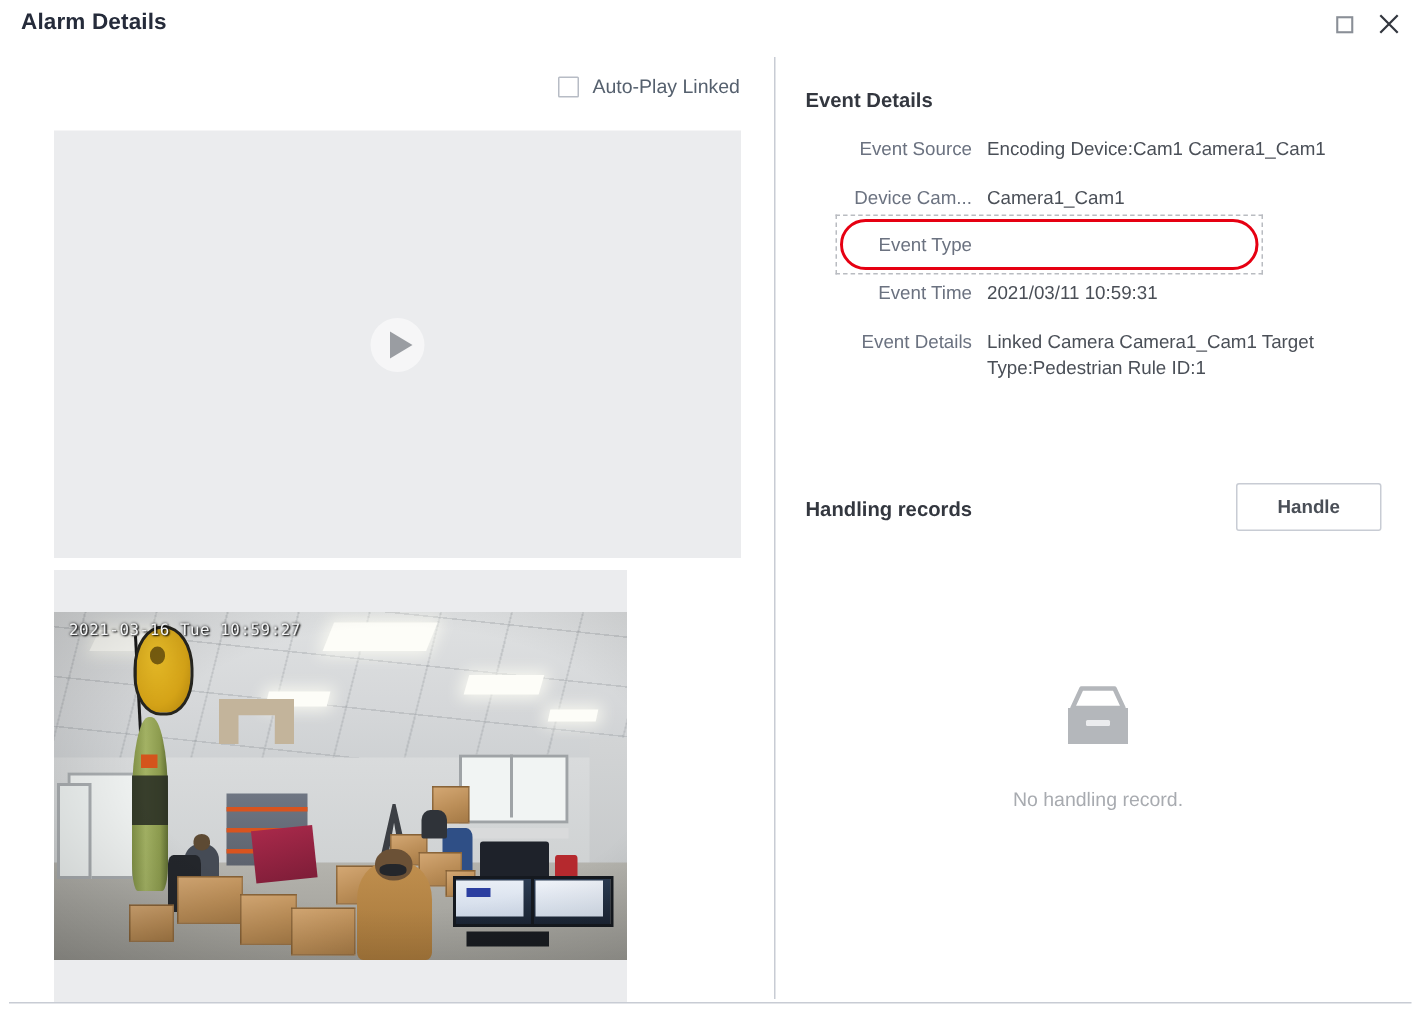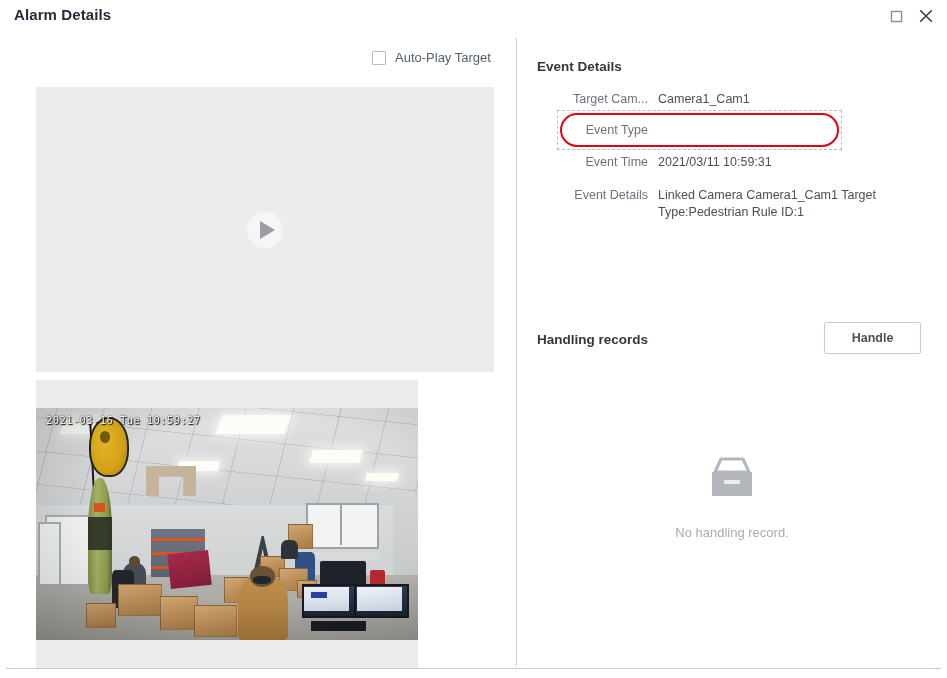--- a/index.html
+++ b/index.html
@@ -481,21 +481,21 @@
   </div>
 </div>
 
 <div class="content">
   <div class="vdivider"></div>
 
   <div class="left">
 
     <div class="autoplay-row">
       <span class="checkbox"></span>
-      <span class="autoplay-label">Auto-Play Target</span>
+      <span class="autoplay-label">Auto-Play Linked</span>
     </div>
 
     <div class="video-panel">
       <div class="play-circle">
         <span class="play-tri"></span>
       </div>
     </div>
 
     <div class="photo-panel">
       <div class="photo-frame">
@@ -560,23 +560,27 @@
       </div>
     </div>
   </div>
 
   <div class="right">
 
     <div class="section-title st-event">Event Details</div>
 
     <div class="detail-rows">
 
-
       <div class="drow">
-        <div class="dlabel">Target Cam...</div>
+        <div class="dlabel">Event Source</div>
+        <div class="dvalue">Encoding Device:Cam1 Camera1_Cam1</div>
+      </div>
+
+      <div class="drow">
+        <div class="dlabel">Device Cam...</div>
         <div class="dvalue">Camera1_Cam1</div>
       </div>
 
       <div class="drow highlight">
         <div class="hl-outer"></div>
         <div class="hl-inner"></div>
         <div class="dlabel">Event Type</div>
       </div>
 
       <div class="drow">

